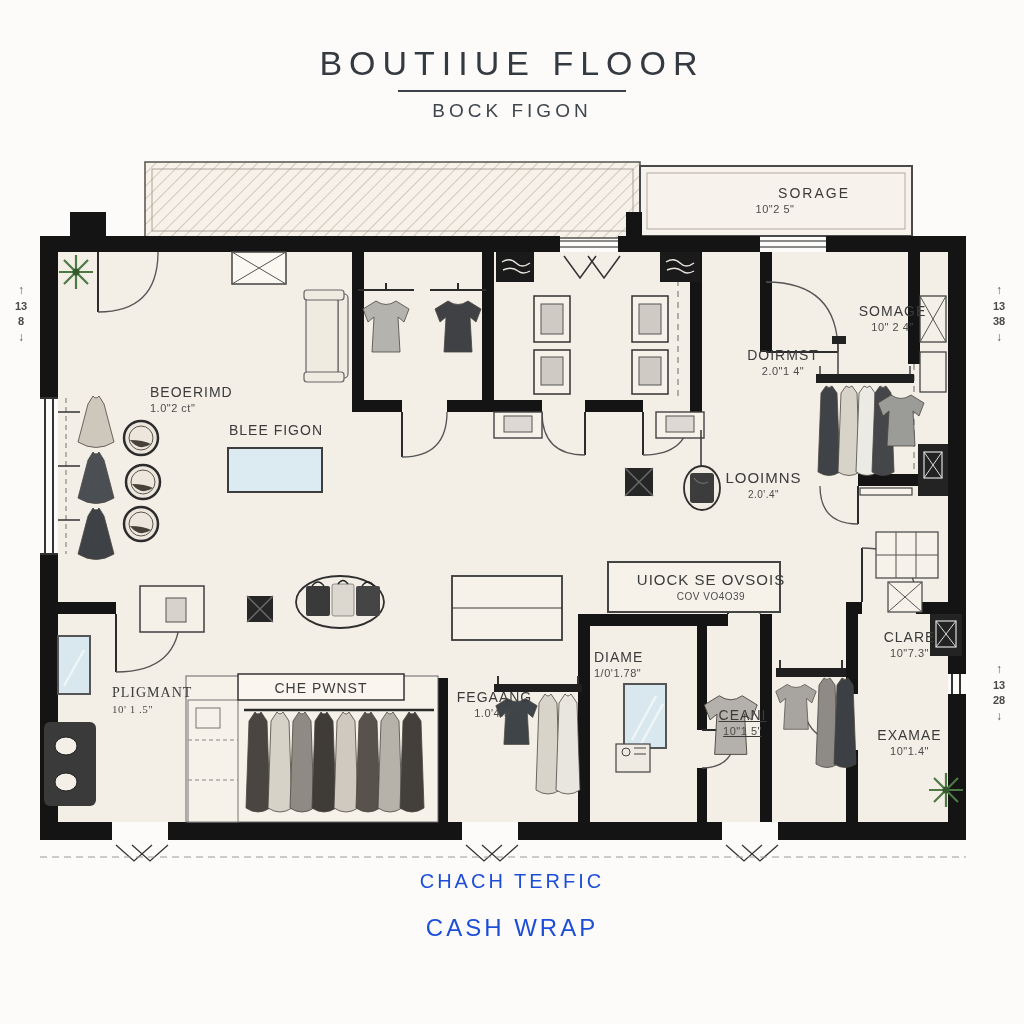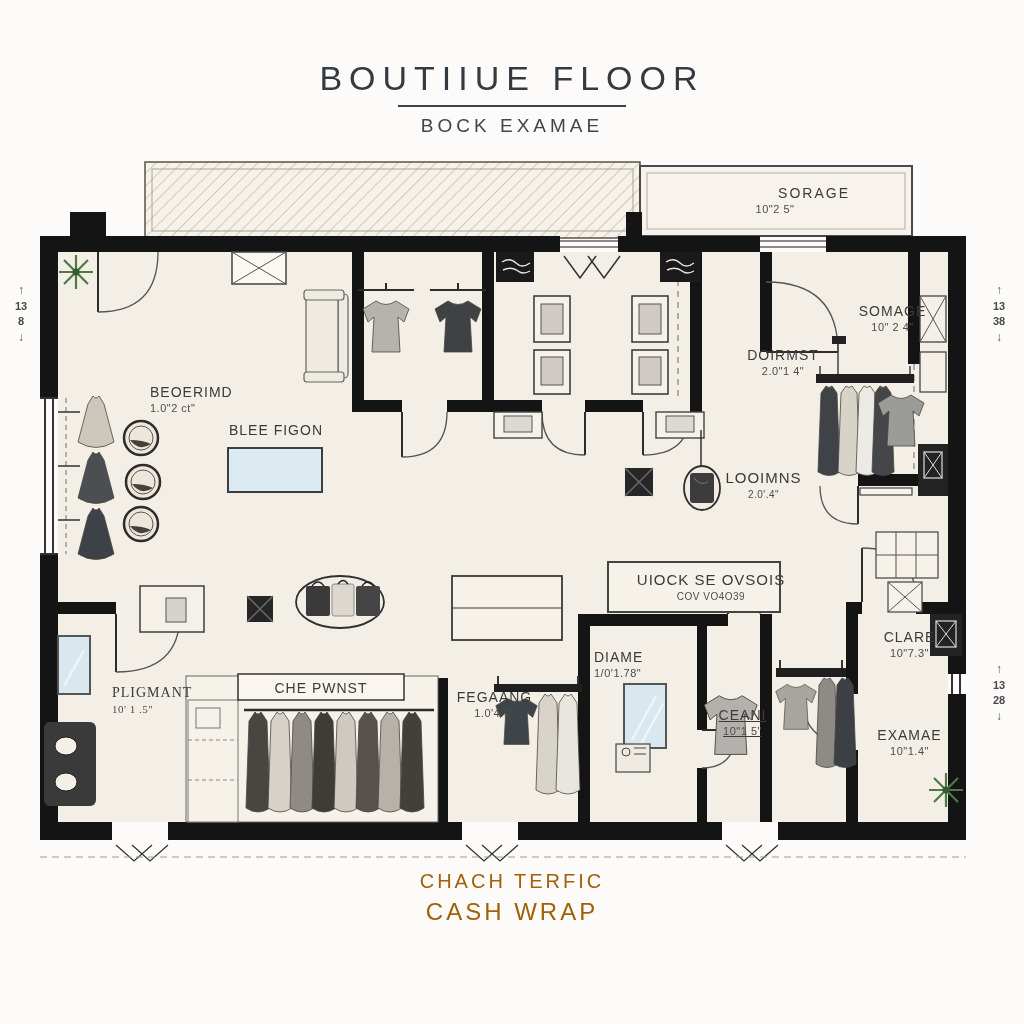--- a/index.html
+++ b/index.html
@@ -1,27 +1,27 @@
 <!DOCTYPE html>
 <html><head>
 <meta charset="utf-8">
 <style>
   html,body{margin:0;padding:0;}
   .canvas{position:relative;width:1024px;height:1024px;background:#fcfbf9;
           font-family:"Liberation Sans",sans-serif;overflow:hidden;}
   svg{position:absolute;left:0;top:0;}
   
-  .title-block{position:absolute;top:59px;left:0;right:0;text-align:center;color:#343a41;}
+  .title-block{position:absolute;top:44px;left:0;right:0;text-align:center;color:#343a41;}
   .title-main{font-size:34px;letter-spacing:7px;font-weight:500;}
   .title-rule{width:228px;border-top:2px solid #3c4248;margin:7px auto 8px auto;}
   .title-sub{font-size:19px;letter-spacing:4px;color:#40464d;font-weight:400;}
   
-  .footer-block{position:absolute;top:870px;left:0;right:0;text-align:center;color:#a16207;}
+  .footer-block{position:absolute;top:870px;left:0;right:0;text-align:center;color:#1d4ed8;}
   .footer-l1{font-size:20px;letter-spacing:3px;font-weight:500;}
-  .footer-l2{font-size:24px;letter-spacing:3px;font-weight:500;margin-top:5px;}
+  .footer-l2{font-size:24px;letter-spacing:3px;font-weight:500;margin-top:21px;}
   
   .room-label{position:absolute;color:#3b3b3b;text-align:center;line-height:1.3;}
   .room-label .nm{font-size:14px;letter-spacing:1px;}
   .room-label .dm{font-size:11px;color:#4c4c4c;letter-spacing:.5px;}
   .room-label.lg .nm{font-size:15px;letter-spacing:2px;font-weight:500;}
   .room-label.md .nm{font-size:14px;letter-spacing:2px;text-align:right;}
   .room-label.sm .nm{font-size:15px;}
   .room-label.sm .dm{font-size:10px;}
   .room-label.left{text-align:left;}
   
@@ -336,21 +336,21 @@
       <use href="#dressC" transform="translate(556,694)" fill="#e9e6df"></use>
     </g>
 
     <use href="#plant" transform="translate(76,272)"></use>
     <use href="#plant" transform="translate(946,790)"></use>
   </svg>
 
   <header class="title-block">
     <div class="title-main">BOUTIIUE FLOOR</div>
     <div class="title-rule"></div>
-    <div class="title-sub">BOCK EXAMAE</div>
+    <div class="title-sub">BOCK FIGON</div>
   </header>
 
   <div class="room-label md" style="left:700px;top:184px;width:150px;">
     <div class="nm">SORAGE</div>
     <div class="dm">10"2 5"</div>
   </div>
   <div class="room-label left" style="left:150px;top:383px;width:120px;">
     <div class="nm">BEOERIMD</div>
     <div class="dm">1.0"2 ct"</div>
   </div>

